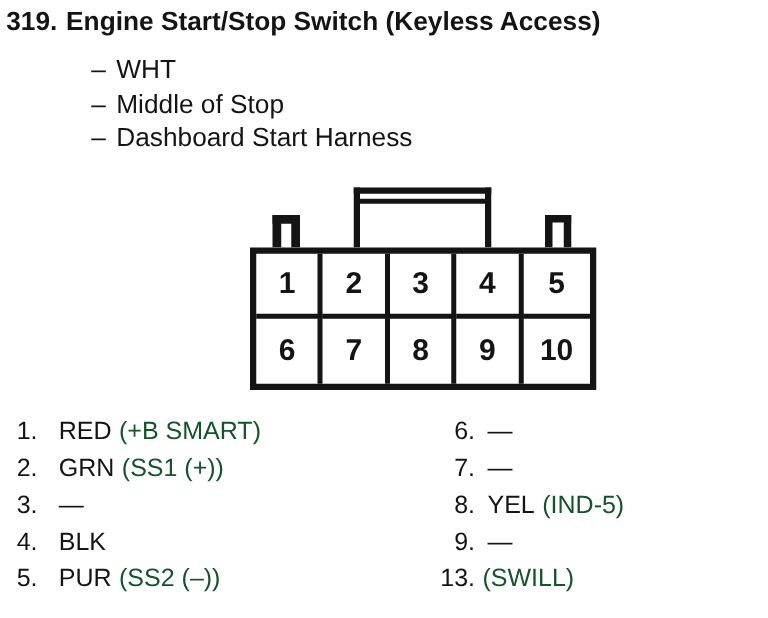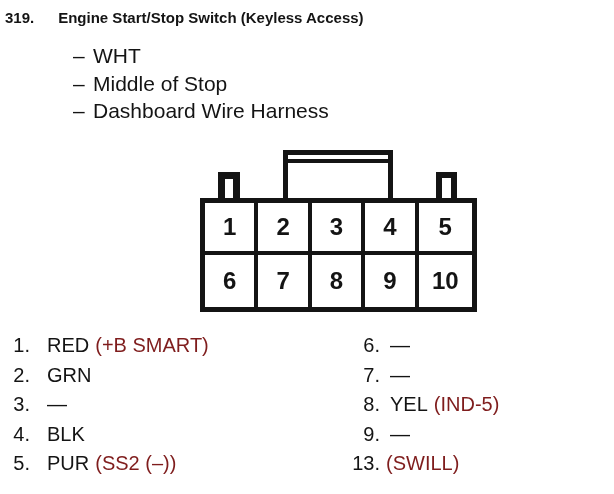--- a/index.html
+++ b/index.html
@@ -1,22 +1,22 @@
 <!DOCTYPE html>
 <html><head>
 <meta charset="utf-8">
 <style>
   html,body{margin:0;padding:0;}
   body{width:614px;height:494px;background:#ffffff;font-family:"Liberation Sans",sans-serif;}
   .page{position:relative;width:614px;height:494px;background:#ffffff;overflow:hidden;color:#141414;}
 
   
-  .title{position:absolute;left:5px;top:5px;display:flex;font-weight:bold;font-size:15px;line-height:25px;}
+  .title{position:absolute;left:5px;top:5px;display:flex;font-weight:bold;font-size:21px;line-height:25px;}
   .title .num{flex:none;}
-  .title .txt{margin-left:24px;}
+  .title .txt{margin-left:7px;}
 
   
   .bullets{position:absolute;left:73px;top:42px;font-size:21px;line-height:27.5px;}
   .bullet{display:flex;}
   .bullet .dash{width:20px;flex:none;}
 
   
   .connector{position:absolute;left:200px;top:150px;width:277px;height:162px;}
   .latch{position:absolute;left:83px;top:0;width:110px;height:48px;border:5px solid #141414;border-bottom:none;background:#ffffff;box-sizing:border-box;}
   .latch-line{position:absolute;left:0;right:0;top:4px;height:4px;background:#141414;}
@@ -30,21 +30,21 @@
 
   
   .pins{position:absolute;top:331px;font-size:20px;line-height:29.5px;}
   .pins.left{left:0;}
   .pins.right{left:344px;}
   .pin-row{display:flex;white-space:pre;}
   .pins.left .pnum{width:30px;text-align:right;flex:none;}
   .pins.left .pwire{margin-left:17px;}
   .pins.right .pnum{width:36px;text-align:right;flex:none;}
   .pins.right .pwire{margin-left:10px;}
-  .psig{margin-left:6px;color:#7f1d1d;}
+  .psig{margin-left:6px;color:#14532d;}
 </style>
 </head>
 <body>
 
 <div class="page">
 
   <div class="title">
     <span class="num">319.</span>
     <span class="txt">Engine Start/Stop Switch (Keyless Access)</span>
   </div>
@@ -53,21 +53,21 @@
     <div class="bullet">
       <span class="dash">–</span>
       <span>WHT</span>
     </div>
     <div class="bullet">
       <span class="dash">–</span>
       <span>Middle of Stop</span>
     </div>
     <div class="bullet">
       <span class="dash">–</span>
-      <span>Dashboard Wire Harness</span>
+      <span>Dashboard Start Harness</span>
     </div>
   </div>
 
   <div class="connector">
     <div class="latch">
       <div class="latch-line"></div>
     </div>
     <div class="tab left"></div>
     <div class="tab right"></div>
     <div class="cbody">
@@ -86,20 +86,21 @@
 
   <div class="pins left">
     <div class="pin-row">
       <span class="pnum">1.</span>
       <span class="pwire">RED</span>
       <span class="psig">(+B SMART)</span>
     </div>
     <div class="pin-row">
       <span class="pnum">2.</span>
       <span class="pwire">GRN</span>
+      <span class="psig">(SS1 (+))</span>
     </div>
     <div class="pin-row">
       <span class="pnum">3.</span>
       <span class="pwire">—</span>
       <span class="psig"></span>
     </div>
     <div class="pin-row">
       <span class="pnum">4.</span>
       <span class="pwire">BLK</span>
     </div>

